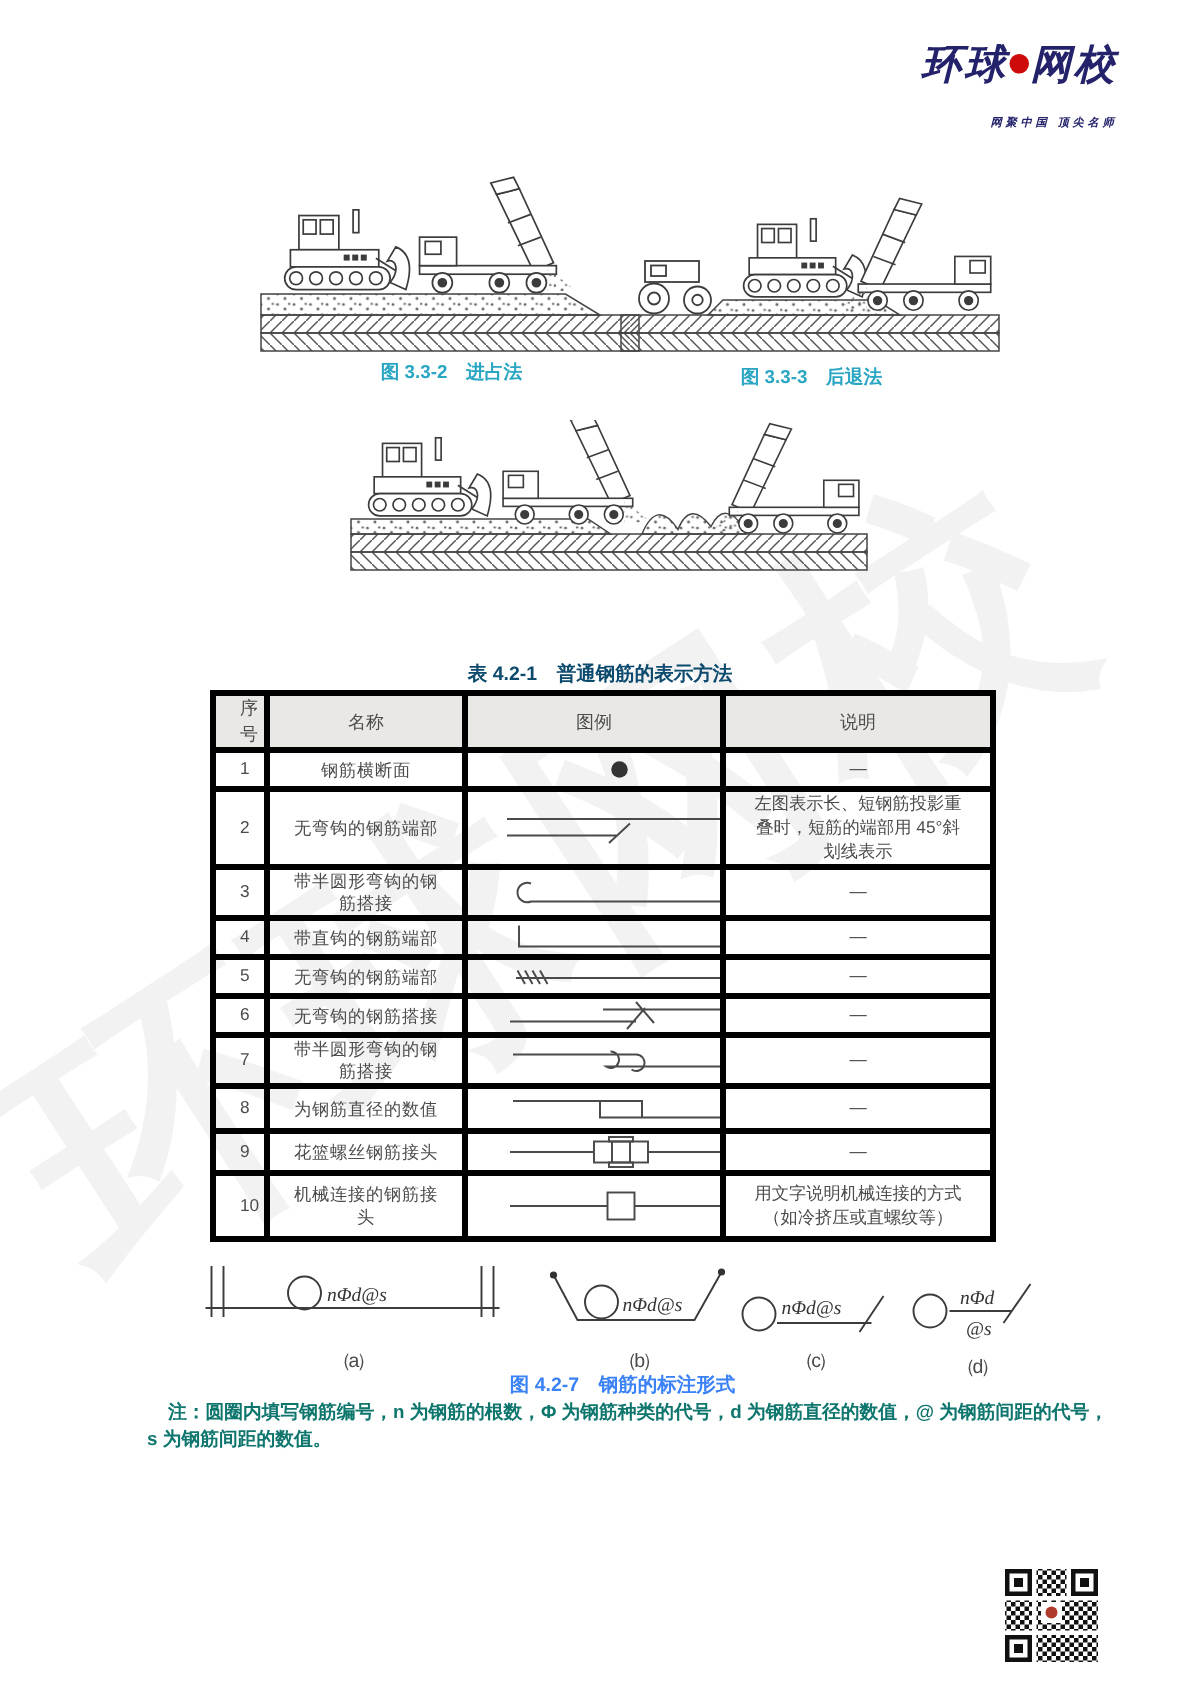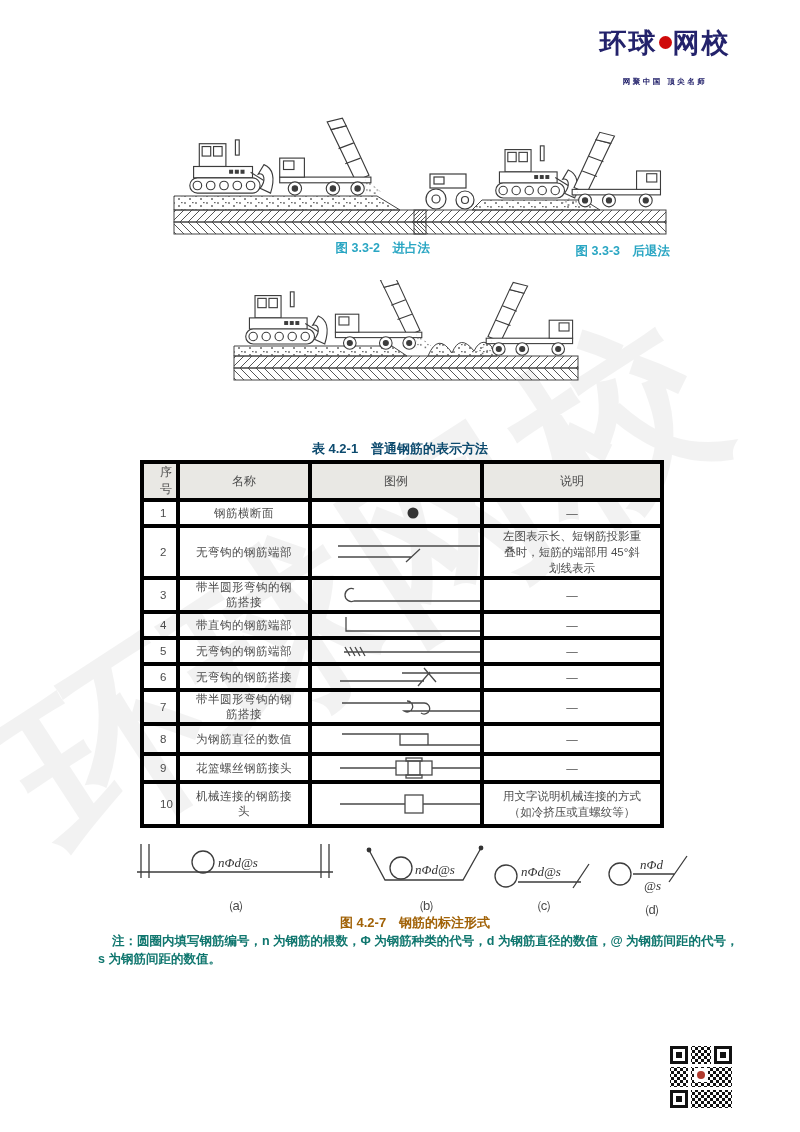--- a/index.html
+++ b/index.html
@@ -3,29 +3,29 @@
 <meta charset="utf-8">
 <style>
   html,body{margin:0;padding:0;background:#ffffff;}
   .page{position:relative;width:800px;height:1132px;background:#ffffff;overflow:hidden;
         font-family:"Liberation Sans","DejaVu Sans",sans-serif;color:#4a4a4a;}
   
   .watermark{position:absolute;top:430px;left:-40px;width:900px;font-size:190px;font-weight:bold;
              color:rgba(130,130,130,0.10);transform:rotate(-33deg);letter-spacing:10px;
              white-space:nowrap;pointer-events:none;}
   
-  .logo{position:absolute;top:28px;left:585px;width:160px;text-align:center;}
+  .logo{position:absolute;top:28px;left:585px;width:160px;text-align:right;font-style:italic;}
   .logo-main{font-size:27px;font-weight:bold;color:#23226b;letter-spacing:2px;line-height:30px;}
   .logo-dot{display:inline-block;width:13px;height:13px;border-radius:50%;background:#cf0a0a;
             margin:0 1px;vertical-align:middle;position:relative;top:-2px;}
   .logo-slogan{font-size:7.5px;color:#23226b;letter-spacing:2.5px;margin-top:19px;font-weight:bold;}
   
   .fig{position:absolute;}
   .fig svg{display:block;}
-  .caption{position:absolute;text-align:right;font-size:12.5px;font-weight:bold;color:#2aa6c3;}
+  .caption{position:absolute;text-align:center;font-size:12.5px;font-weight:bold;color:#2aa6c3;}
   .machine{stroke:#3c3c3c;stroke-width:1.2;fill:#ffffff;}
   
   .tbl-title{position:absolute;top:440px;left:140px;width:520px;text-align:center;
              font-size:13px;font-weight:bold;color:#0c4a6e;}
   table.rebar{position:absolute;top:460px;left:140px;width:520px;border-collapse:collapse;
               table-layout:fixed;font-size:11.5px;color:#4c4c4c;}
   table.rebar th,table.rebar td{border:4px solid #000000;padding:0 16px;text-align:center;
               overflow:hidden;}
   table.rebar th{background:#e9e8e4;font-weight:normal;height:26px;font-size:12px;}
   td.name{text-align:center;letter-spacing:0.5px;}
@@ -34,21 +34,21 @@
   .legend-svg{display:block;margin:0 auto;}
   .lg{stroke:#4a4a4a;stroke-width:1.3;fill:none;}
   
   .annfig{position:absolute;top:838px;left:135px;width:560px;height:82px;}
   .annpanel{position:absolute;top:0;text-align:center;}
   .annpanel .lbl{font-size:13px;color:#4a4a4a;margin-top:1px;letter-spacing:-2px;}
   .ann-line{stroke:#3c3c3c;stroke-width:1.3;fill:none;}
   .ann-text{font-family:"Liberation Serif","DejaVu Serif",serif;font-style:italic;
             font-size:13px;fill:#333;}
   .fig427-caption{position:absolute;top:914px;left:135px;width:560px;text-align:center;
-                  font-size:13px;font-weight:bold;color:#a16207;}
+                  font-size:13px;font-weight:bold;color:#3b82f6;}
   .note{position:absolute;top:932px;left:98px;width:660px;font-size:12.5px;font-weight:bold;
         color:#0f766e;line-height:18px;}
   .note .l1{text-indent:14px;}
   
   .qr{position:absolute;top:1044px;left:668px;}
 </style>
 </head>
 <body>
 
 <div class="page">

